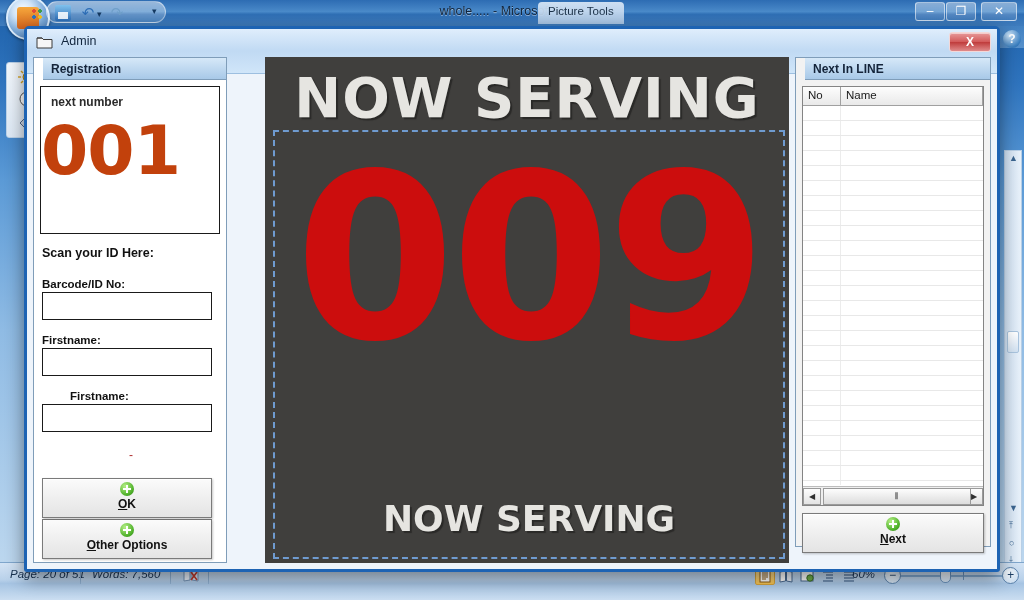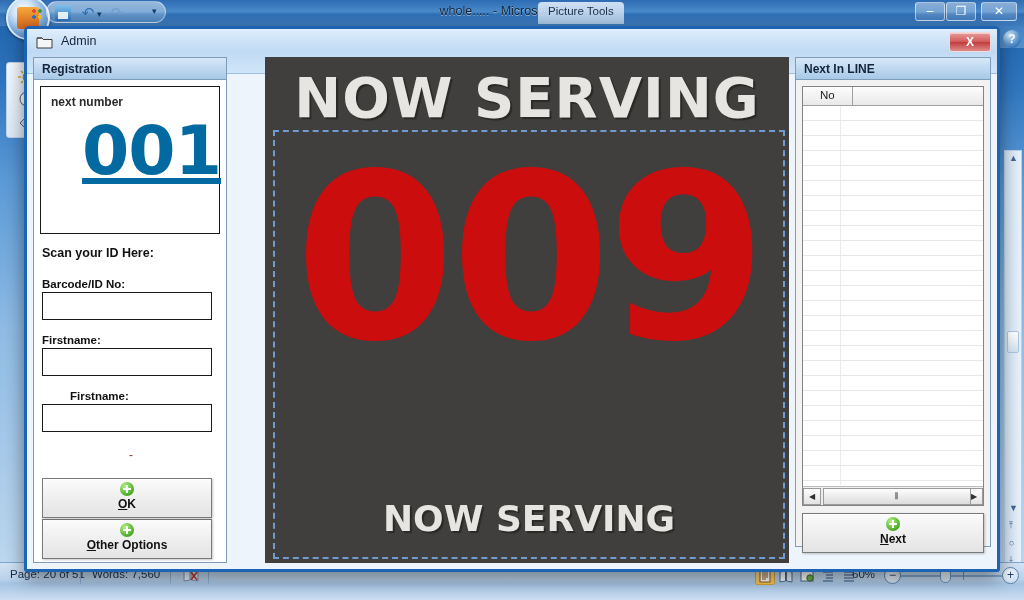--- a/index.html
+++ b/index.html
@@ -104,21 +104,21 @@
   }
   #word-vthumb { position:absolute; left:2px; top:180px; width:12px; height:22px;
     background: linear-gradient(180deg,#ffffff,#d2e2f2); border:1px solid #a9c4de; border-radius:2px; }
   .scroll-arrow { position:absolute; left:4px; font-size:9px; color:#3b6590; }
 
   
   #word-statusbar {
     position:absolute; left:0; bottom:0; width:1024px; height:38px;
     background: linear-gradient(180deg,#d3e3f4 0%, #b9d1ea 45%, #a6c4e3 55%, #cbdef1 100%);
     border-top:1px solid #7fa6cc;
-    font-size:11.5px; color:#16304f;
+    font-size:11.5px; color:#16304f;font-style:italic;
   }
   .sb-cell { position:absolute; top:5px; }
   #sb-page { left:10px; }
   #sb-sep1 { position:absolute; left:80px; top:3px; width:1px; height:18px; background:#8fb0d1; }
   #sb-words { left:92px; }
   #sb-sep2 { position:absolute; left:170px; top:3px; width:1px; height:18px; background:#8fb0d1; }
   #sb-proof { left:182px; top:3px; width:18px; height:18px; }
   #sb-sep3 { position:absolute; left:208px; top:3px; width:1px; height:18px; background:#8fb0d1; }
   #view-buttons { position:absolute; left:755px; top:3px; height:19px; display:flex; gap:1px; }
   .view-btn { width:20px; height:19px; border:1px solid transparent; display:flex; align-items:center; justify-content:center; }
@@ -161,32 +161,32 @@
   
   #registration-panel {
     position:absolute; left:6px; top:28px; width:194px; bottom:6px;
     background:#ffffff; border:1px solid #7f9db9;
   }
   .panel-header {
     height:22px; background: linear-gradient(180deg,#d6e8f8,#a8c9e8);
     border-bottom:1px solid #7f9db9;
     font-size:12px; font-weight:bold; color:#14243a;
     padding:4px 0 0 8px;
+    margin-left:9px;
   }
   #next-number-box {
     position:absolute; left:6px; top:28px; width:180px; height:148px;
     border:1px solid #1a1a1a; background:#fff;
   }
   #next-number-label { position:absolute; left:10px; top:8px; font-size:12px; font-weight:bold; color:#2b2b2b; }
   #next-number-value {
-    position:absolute; left:0; top:24px; width:180px; text-align:right;
-    font-size:68px; font-weight:bold; color:#0369a1;
+    position:absolute; left:0; top:24px; width:180px; text-align:left;
+    font-size:68px; font-weight:bold; color:#c2410c;
     font-family:"DejaVu Sans", sans-serif;
     letter-spacing:-1px;
-    text-decoration:underline;
   }
   #scan-label { position:absolute; left:8px; top:188px; font-size:12.5px; font-weight:bold; color:#111; }
   .field-label { position:absolute; left:8px; font-size:11.5px; font-weight:bold; color:#111; }
   .field-input {
     position:absolute; left:8px; width:170px; height:28px;
     border:1px solid #1a1a1a; background:#fff;
     font-family:"Liberation Sans", sans-serif; font-size:12px; padding:0 4px;
   }
   #lbl-barcode { top:220px; } #inp-barcode { top:234px; }
   #lbl-lastname { top:276px; } #inp-lastname { top:290px; }
@@ -249,21 +249,21 @@
   #queue-list {
     position:absolute; left:6px; top:28px; right:6px; height:420px;
     background:#fff; border:1px solid #848484;
   }
   #queue-header {
     display:flex; height:19px;
     background: linear-gradient(180deg,#fdfdfd,#e9e9e9);
     border-bottom:1px solid #a0a0a0;
     font-size:11.5px; color:#1a1a1a;
   }
-  #queue-header .hc { padding:2px 0 0 5px; border-right:1px solid #a0a0a0;margin-left:12px; }
+  #queue-header .hc { padding:2px 0 0 5px; border-right:1px solid #a0a0a0; }
   #qh-no { width:38px; }
   #qh-name { flex:1; }
   #queue-rows { position:absolute; left:0; top:19px; right:0; bottom:20px; overflow:hidden; }
   .queue-row { height:15px; border-bottom:1px solid #e8e8e8; display:flex; }
   .queue-row .rc-no { width:38px; border-right:1px solid #ececec; font-size:11px; padding-left:5px; }
   .queue-row .rc-name { flex:1; font-size:11px; padding-left:5px; }
   #queue-hscroll {
     position:absolute; left:0; bottom:0; right:0; height:19px;
     background:#f0f0f0; border-top:1px solid #bdbdbd; display:flex; align-items:center;
   }
@@ -472,20 +472,21 @@
       <div id="display-footer">NOW SERVING</div>
     </div>
   </div>
 
   <div id="nextline-panel">
     <div class="panel-header">Next In LINE</div>
 
     <div id="queue-list">
       <div id="queue-header">
         <div class="hc" id="qh-no">No</div>
+        <div class="hc" id="qh-name">Name</div>
       </div>
       <div id="queue-rows">
           <div class="queue-row">
             <div class="rc-no"></div>
             <div class="rc-name"></div>
           </div>
           <div class="queue-row">
             <div class="rc-no"></div>
             <div class="rc-name"></div>
           </div>

